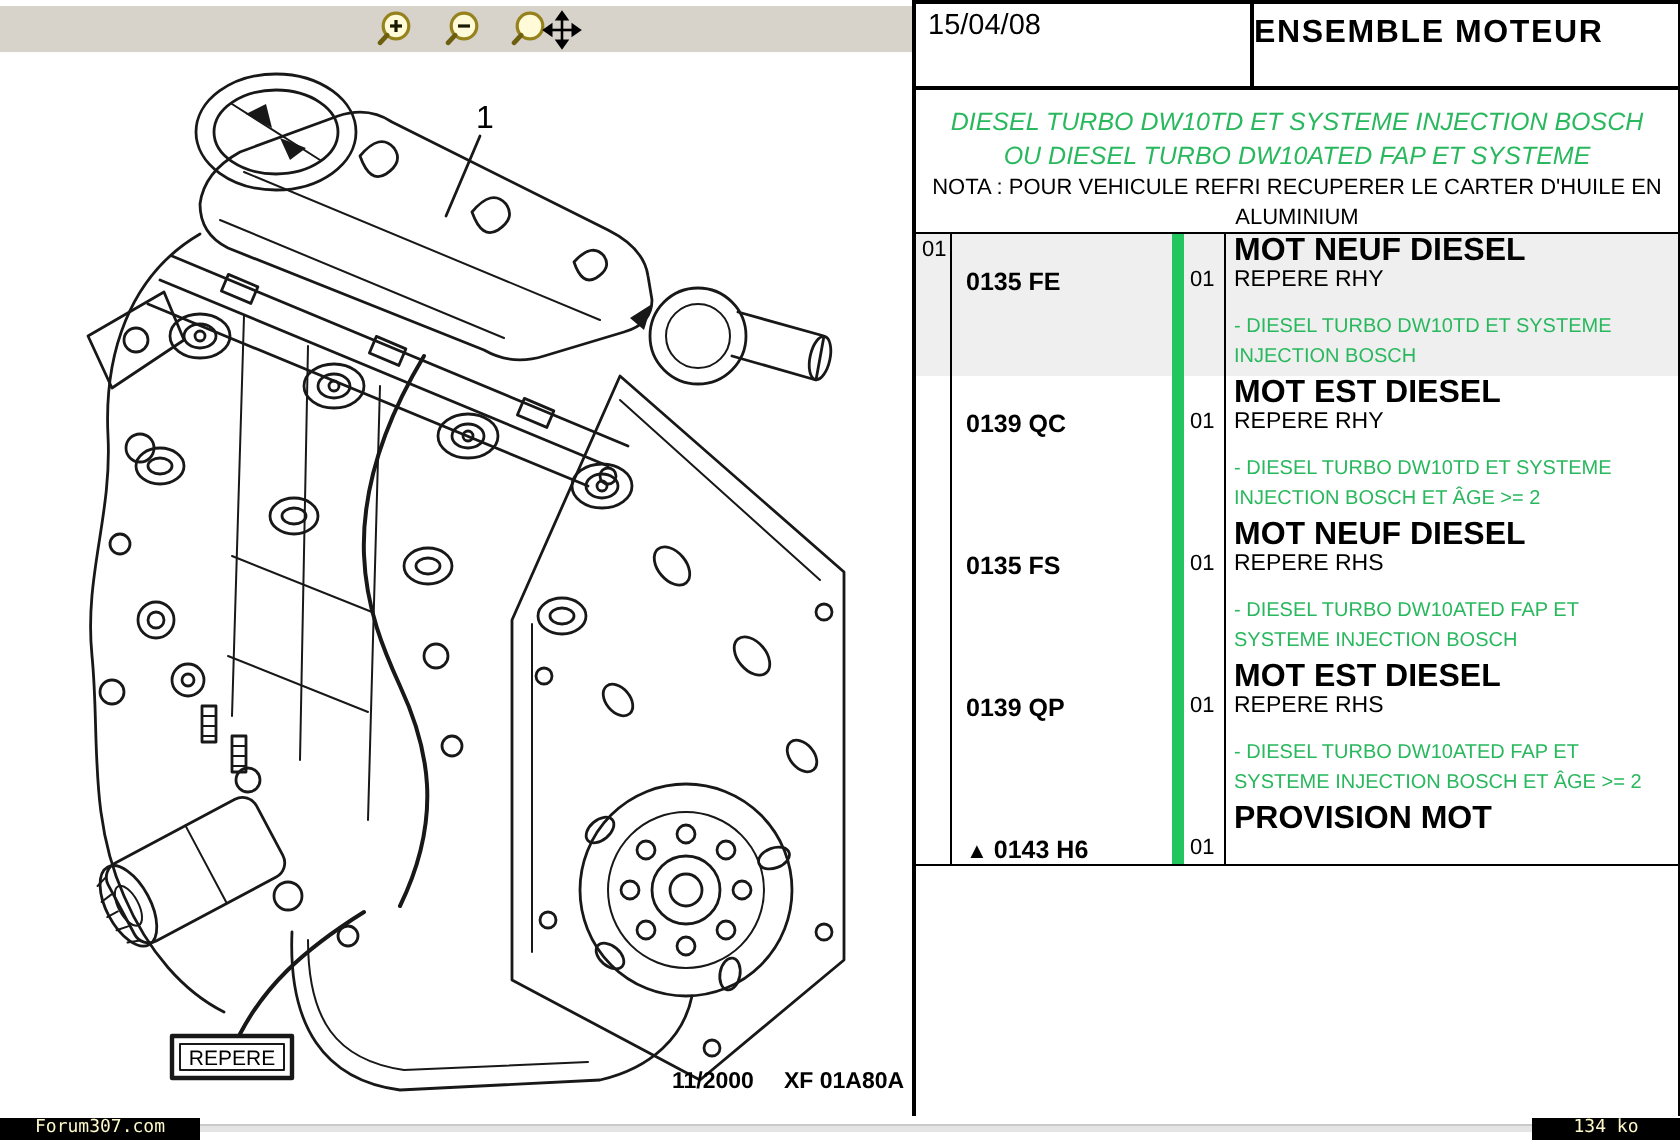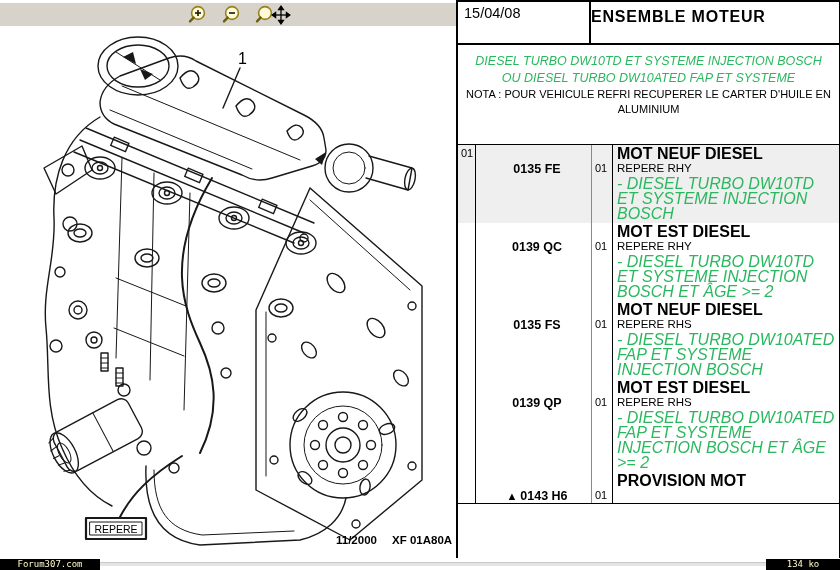--- a/index.html
+++ b/index.html
@@ -19,41 +19,41 @@
   .tool-btn { display:block; cursor:pointer; }
   .engine-wrap { position:absolute; left:4px; top:28px; width:448px; height:522px; }
 
   
   .right-panel {
     position:absolute; left:456px; top:0; width:384px; height:558px;
     border-left:2px solid #000; border-top:2px solid #000; border-right:1px solid #000;
     background:#fff;
   }
   .hdr-row { display:flex; height:43px; border-bottom:2px solid #000; }
-  .hdr-left { width:133px; border-right:2px solid #000; padding:2px 0 0 6px; font-size:14.5px; line-height:19px; }
+  .hdr-left { width:169px; border-right:2px solid #000; padding:2px 0 0 6px; font-size:14.5px; line-height:19px; }
   .hdr-left .code span { margin-right:4px; }
   .code-bold { font-weight:bold; }
   .hdr-title { flex:1; text-align:left; font-weight:bold; font-size:16px; letter-spacing:.8px; padding-top:6px; }
 
-  .note-section { height:100px; border-bottom:1px solid #000; text-align:center; padding-top:8px; overflow:hidden; }
+  .note-section { height:72px; border-bottom:1px solid #000; text-align:center; padding-top:8px; overflow:hidden; }
   .green-line { color:#29b85e; font-style:italic; font-size:12.5px; line-height:17px; white-space:nowrap; }
   .nota-line  { color:#000; font-size:11px; line-height:15px; white-space:nowrap; }
   .nota-line:first-of-type { margin-top:3px; }
 
   .parts { border-bottom:1px solid #000; }
   .prow { display:grid; grid-template-columns:18px 116px 21px 1fr; }
   .prow.shaded { background:#efefef; }
   .c-idx { border-right:1px solid #000; font-size:11px; padding:2px 0 0 3px; }
-  .c-ref { border-right:1px solid #22c55e; font-weight:bold; font-size:12.5px; padding:17px 0 0 7px; white-space:nowrap;text-align:center; }
+  .c-ref { border-right:6px solid #22c55e; font-weight:bold; font-size:12.5px; padding:17px 0 0 7px; white-space:nowrap; }
   .c-ref .marker { margin-right:3px; font-size:11px; }
   .c-qty { border-right:1px solid #000; font-size:11px; padding:17px 0 0 3px; }
   .c-desc { padding:1px 2px 2px 4px; }
   .d-title { font-weight:bold; font-size:16px; line-height:15px; }
   .d-sub   { font-size:11.5px; line-height:15px; }
-  .d-cond  { color:#29b85e; font-style:italic; font-size:16px; line-height:15px; }
+  .d-cond  { color:#29b85e; font-size:10px; line-height:15px;margin-top:8px; }
   .prow { min-height:30px; }
 
   
   .gray-rule { position:absolute; left:0; top:562px; width:840px; height:4px; background:#e4e4e4; border-top:1px solid #c9c9c9; }
   .badge { position:absolute; top:559px; height:20px; background:#000; color:#fdf8c8;
            font-family:"DejaVu Sans Mono", monospace; font-size:9px; line-height:11px; text-align:center; }
   .badge-left  { left:0; width:100px; }
   .badge-right { right:0; width:74px; }
 
   

